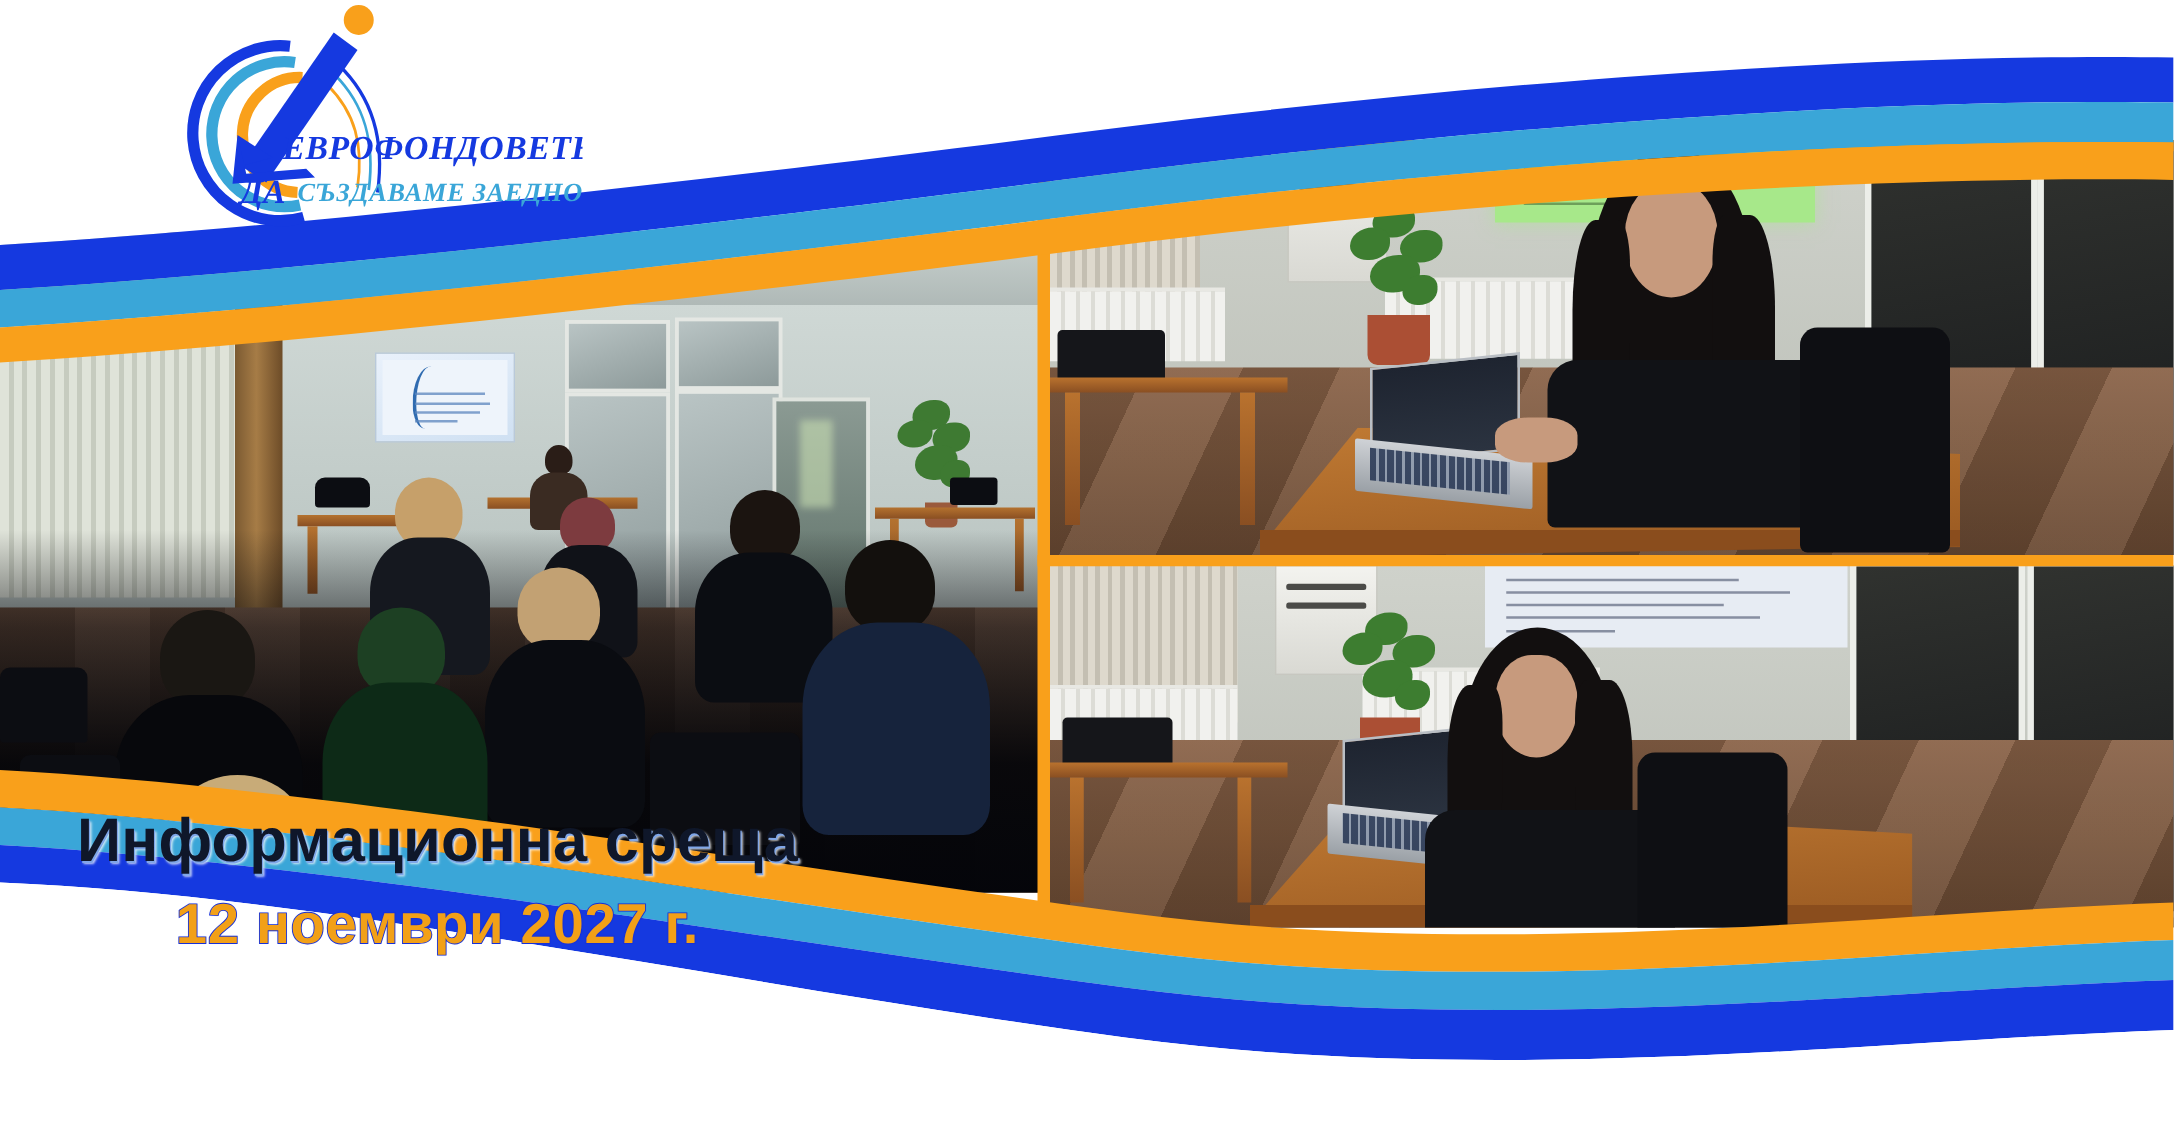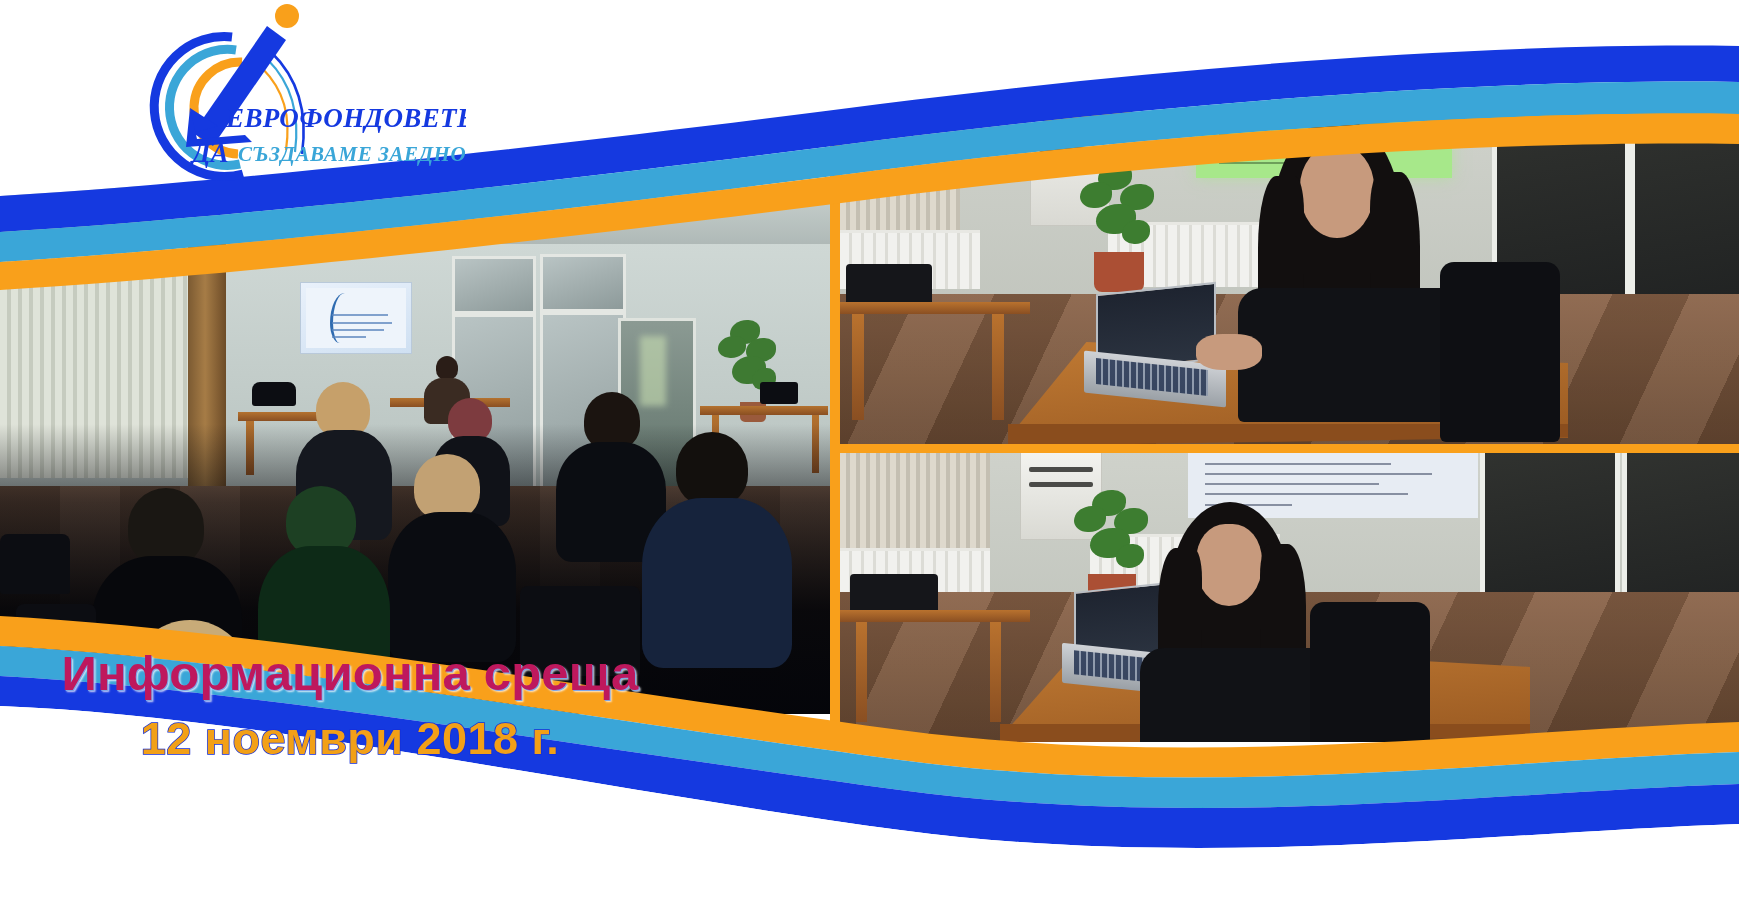--- a/index.html
+++ b/index.html
@@ -110,21 +110,21 @@
 
   
   #waves{position:absolute;inset:0;width:1739px;height:906px;pointer-events:none;}
 
   
   #logo{position:absolute;left:86px;top:4px;width:380px;height:182px;}
 
   
   #caption{position:absolute;left:0;top:648px;width:700px;text-align:center;}
   .cap-title{
-    font-size:49px;font-weight:bold;color:#be185d;
+    font-size:49px;font-weight:bold;color:#0f172a;
     letter-spacing:.2px;line-height:1.04;
     text-shadow:1px 1px 0 #7fa6e8, 2px 2px 2px rgba(255,255,255,.8);
     margin:0;
   }
   .cap-city{
     font-size:45px;font-weight:bold;color:#2d8fe0;
     line-height:1.08;margin:0;
     text-shadow:1px 1px 0 #1731d8, -1px -1px 0 #9ad0f5;
   }
   .cap-date{
@@ -404,16 +404,16 @@
 
     <circle cx="201" cy="12" r="12" fill="#f9a01b"></circle>
 
     <text x="140" y="123" fill="#1539e0" font-family="'Liberation Serif', serif" font-size="27" font-weight="bold" font-style="italic" letter-spacing="0.4">ЕВРОФОНДОВЕТЕ</text>
     <text x="106" y="158" fill="#1539e0" font-family="'Liberation Serif', serif" font-size="27" font-weight="bold" font-style="italic">ДА</text>
     <text x="152" y="157" fill="#3aa6d8" font-family="'Liberation Serif', serif" font-size="21" font-weight="bold" font-style="italic" letter-spacing="0.6">СЪЗДАВАМЕ ЗАЕДНО</text>
   </svg>
 
   <div id="caption">
     <p class="cap-title">Информационна среща</p>
-    <p class="cap-date">12 ноември 2018 г.</p>
+    <p class="cap-date">12 ноември 2027 г.</p>
   </div>
 
 </div>
 
 </body></html>

